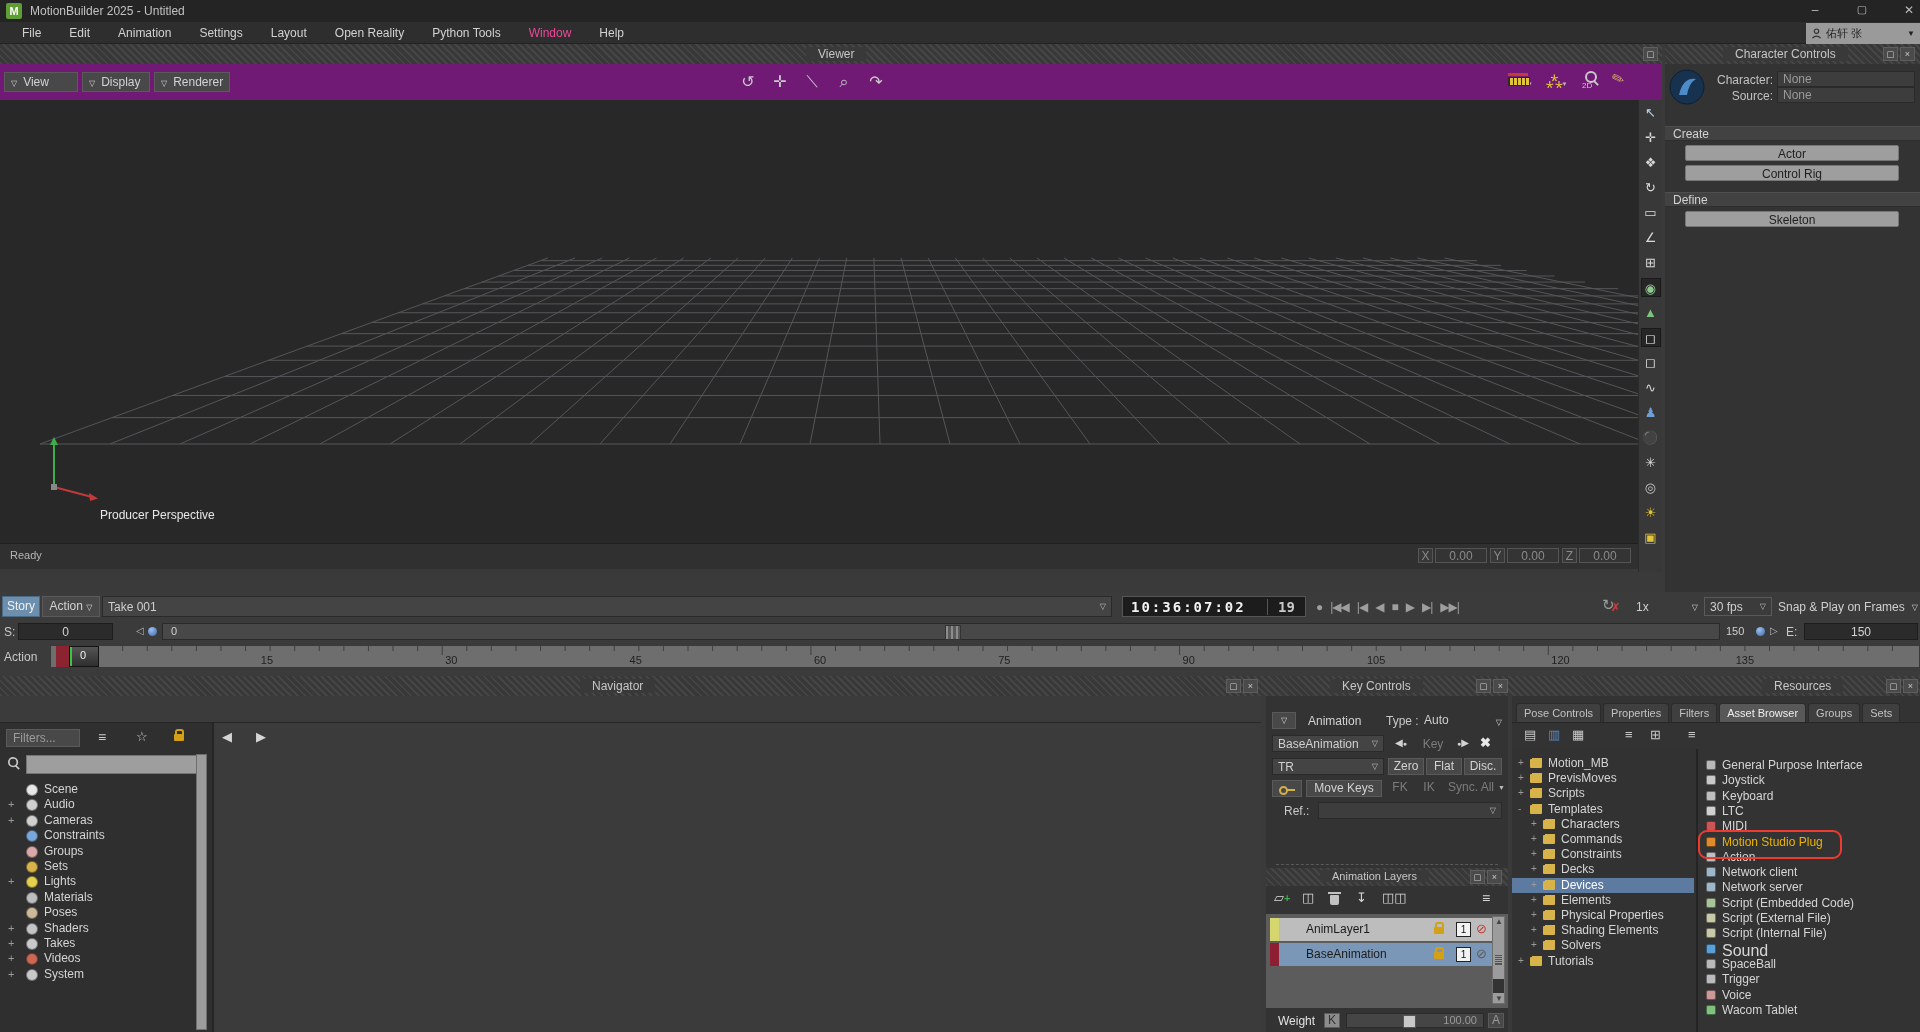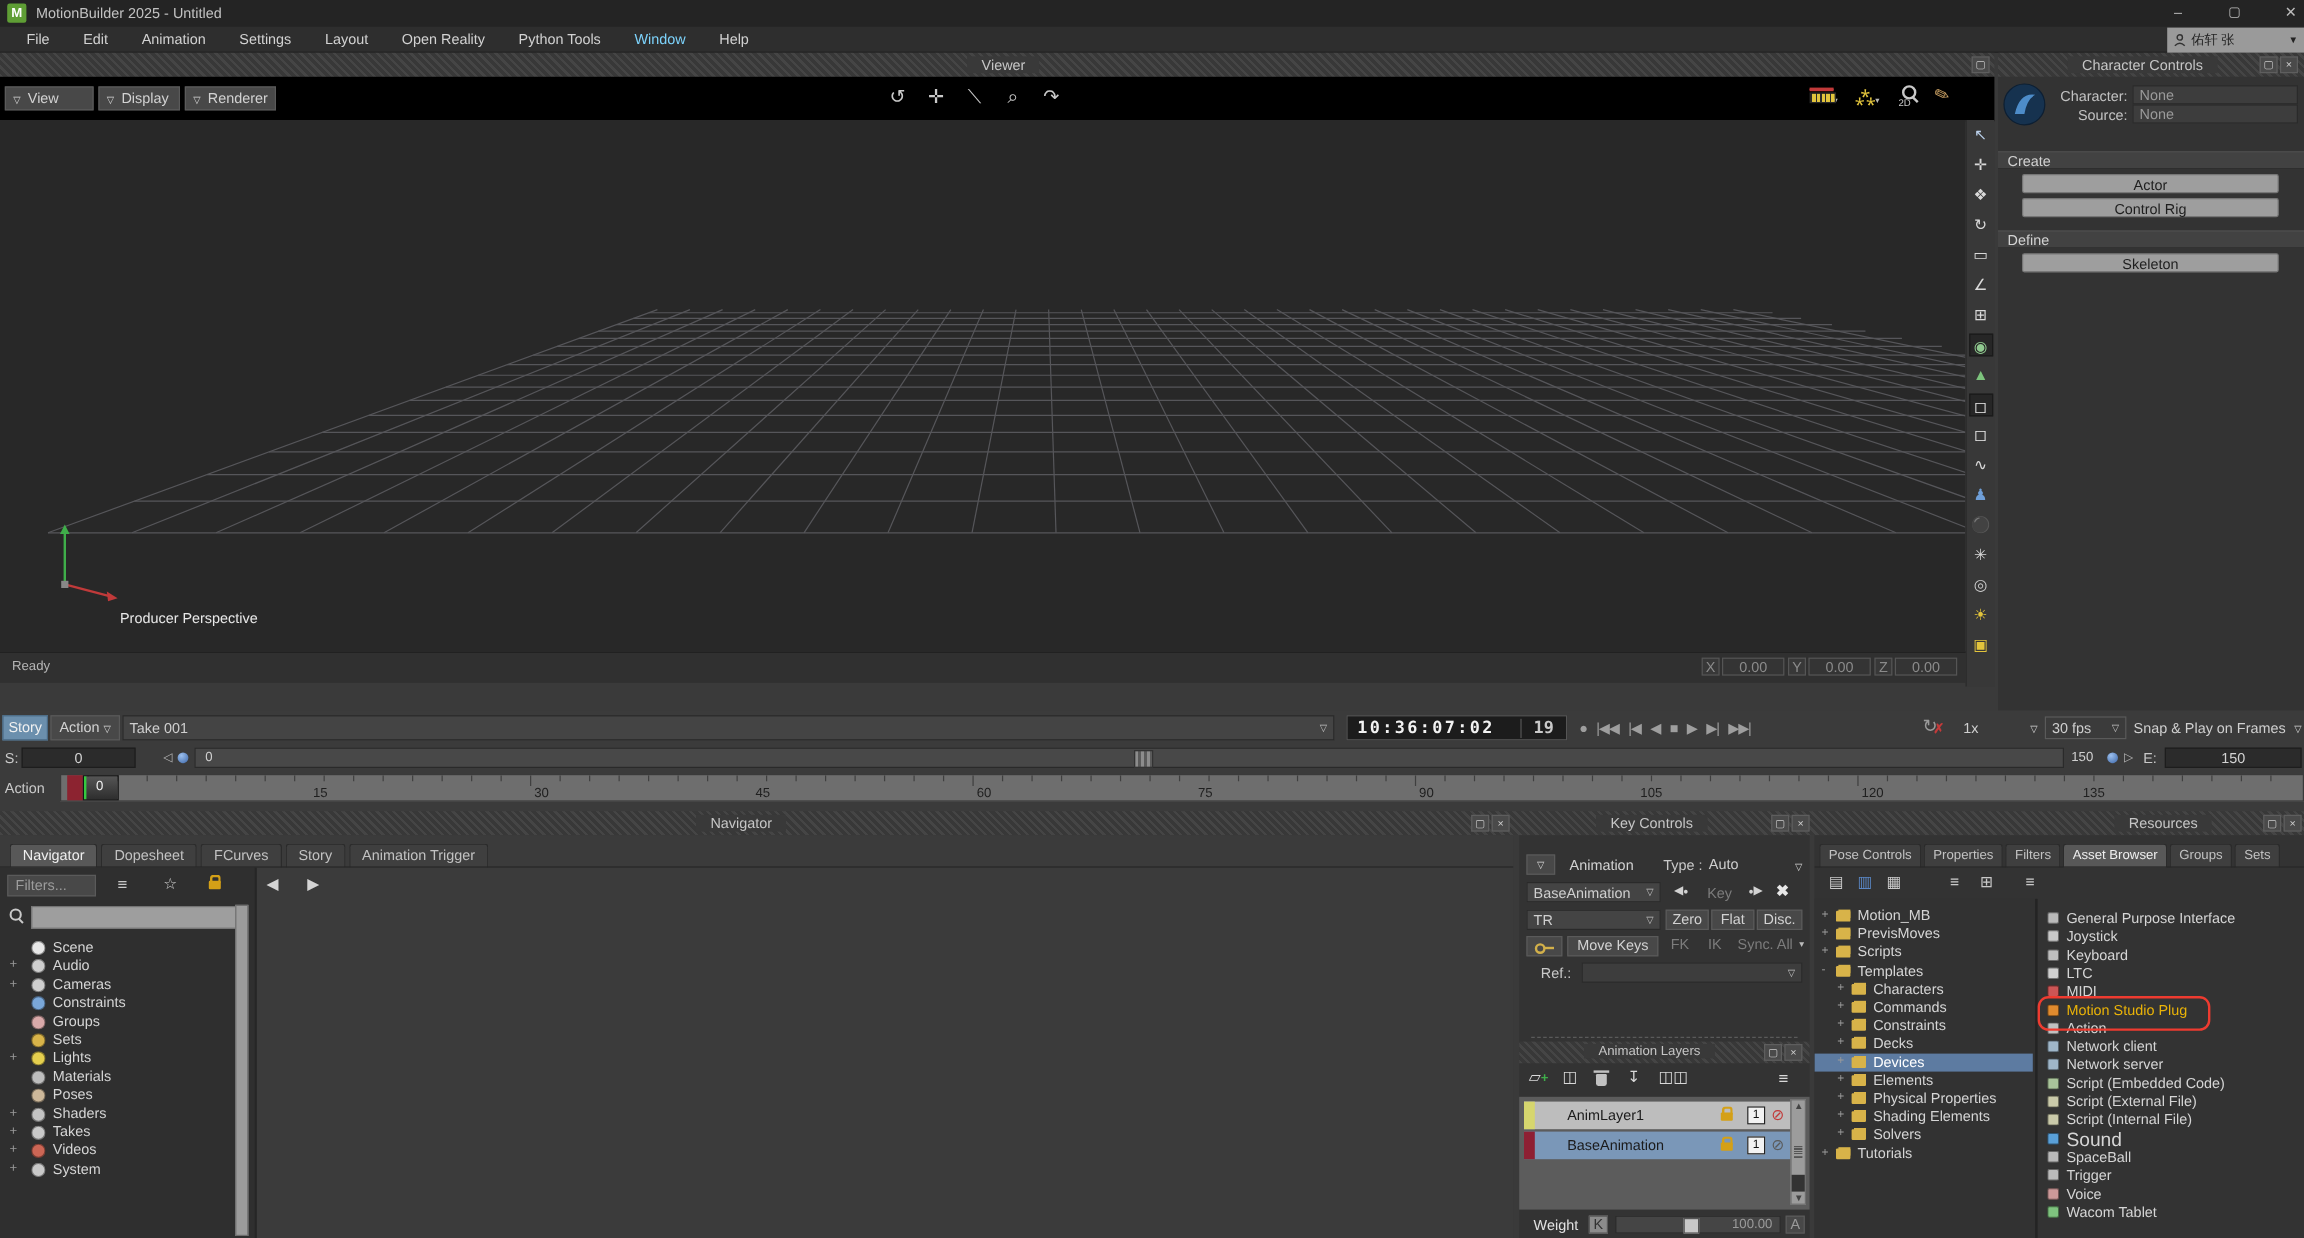--- a/index.html
+++ b/index.html
@@ -55,38 +55,38 @@
   </div>
 
   <div class="abs" style="left:0;top:22px;width:1920px;height:22px;background:#2e2e2e;border-bottom:1px solid #222;display:flex;align-items:center;padding-left:8px;box-sizing:border-box" id="menubar">
       <span style="padding: 0px 14px; font-size: 12px; color: rgb(210, 210, 210);">File</span>
       <span style="padding: 0px 14px; font-size: 12px; color: rgb(210, 210, 210);">Edit</span>
       <span style="padding: 0px 14px; font-size: 12px; color: rgb(210, 210, 210);">Animation</span>
       <span style="padding: 0px 14px; font-size: 12px; color: rgb(210, 210, 210);">Settings</span>
       <span style="padding: 0px 14px; font-size: 12px; color: rgb(210, 210, 210);">Layout</span>
       <span style="padding: 0px 14px; font-size: 12px; color: rgb(210, 210, 210);">Open Reality</span>
       <span style="padding: 0px 14px; font-size: 12px; color: rgb(210, 210, 210);">Python Tools</span>
-      <span style="padding: 0px 14px; font-size: 12px; color: #7dd3fc;">Window</span>
+      <span style="padding: 0px 14px; font-size: 12px; color: #ec4899;">Window</span>
       <span style="padding: 0px 14px; font-size: 12px; color: rgb(210, 210, 210);">Help</span>
     </div>
   <div class="abs" style="left:1806px;top:23px;width:114px;height:21px;background:#9a9a9a;display:flex;align-items:center;padding:0 5px;box-sizing:border-box;color:#222">
     <svg width="11" height="11" viewBox="0 0 12 12" style="margin-right:4px">
         <circle cx="6" cy="3.5" r="2.4" fill="none" stroke="#333" stroke-width="1.3"></circle>
         <path d="M1.5 11 Q6 6.5 10.5 11" fill="none" stroke="#333" stroke-width="1.3"></path>
       </svg>
     <span style="font-size:11px">佑轩 张</span>
     <span style="margin-left:auto;font-size:8px">▼</span>
   </div>
 
   <div class="abs hatch" style="left:0;top:44px;width:1662px;height:20px">
     <span class="hatch-ttl" style="left:806px">Viewer</span>
     <span class="wbtn" style="left:1643px">▢</span>
   </div>
 
-  <div class="abs" style="left:0;top:64px;width:1662px;height:36px;background:#000000;border-bottom:1px solid #222">
+  <div class="abs" style="left:0;top:64px;width:1662px;height:36px;background:#701a75;border-bottom:1px solid #222">
     <div class="btn" style="left:4px;top:8px;width:74px;height:20px;line-height:18px;text-align:left;padding-left:6px"><span style="font-size:8px;margin-right:6px">▽</span><span>View</span></div>
     <div class="btn" style="left:82px;top:8px;width:68px;height:20px;line-height:18px;text-align:left;padding-left:6px"><span style="font-size:8px;margin-right:6px">▽</span><span>Display</span></div>
     <div class="btn" style="left:154px;top:8px;width:76px;height:20px;line-height:18px;text-align:left;padding-left:6px"><span style="font-size:8px;margin-right:6px">▽</span><span>Renderer</span></div>
     <div class="abs" id="centerTools" style="left:736px;top:6px;display:flex;gap:8px">
         <span style="width: 24px; height: 24px; text-align: center; line-height: 24px; color: rgb(201, 201, 201); font-size: 16px;">↺</span>
         <span style="width: 24px; height: 24px; text-align: center; line-height: 24px; color: rgb(201, 201, 201); font-size: 16px;">✛</span>
         <span style="width: 24px; height: 24px; text-align: center; line-height: 24px; color: rgb(201, 201, 201); font-size: 16px;">⟍</span>
         <span style="width: 24px; height: 24px; text-align: center; line-height: 24px; color: rgb(201, 201, 201); font-size: 16px;">⌕</span>
         <span style="width: 24px; height: 24px; text-align: center; line-height: 24px; color: rgb(201, 201, 201); font-size: 16px;">↷</span>
       </div>
@@ -370,21 +370,20 @@
     <span class="wbtn" style="left:1243px">×</span>
     <span class="hatch-ttl" style="left:1330px">Key Controls</span>
     <span class="wbtn" style="left:1476px">▢</span>
     <span class="wbtn" style="left:1493px">×</span>
     <span class="hatch-ttl" style="left:1762px">Resources</span>
     <span class="wbtn" style="left:1886px">▢</span>
     <span class="wbtn" style="left:1903px">×</span>
   </div>
 
   <div class="abs" style="left:0;top:696px;width:1261px;height:336px;background:#3b3b3b">
-    <div id="navTabs" style="position:absolute;left:8px;top:7px"><span class="tab act">Navigator</span><span class="tab">Dopesheet</span><span class="tab">FCurves</span><span class="tab">Story</span><span class="tab">Animation Trigger</span></div>
     <div style="position:absolute;left:0;top:26px;width:1261px;height:1px;background:#262626"></div>
     <div style="position:absolute;left:0;top:27px;width:212px;height:309px;background:#2f2f2f"></div>
     <div style="position:absolute;left:212px;top:27px;width:2px;height:309px;background:#262626"></div>
     <div class="btn" style="left:6px;top:33px;width:74px;height:18px;line-height:17px;color:#9c9c9c;text-align:left;padding-left:6px">Filters...</div>
     <span style="position:absolute;left:98px;top:33px;color:#c9c9c9;font-size:14px">≡</span>
     <span style="position:absolute;left:136px;top:33px;color:#c9c9c9;font-size:13px">☆</span>
     <span class="lock" style="position:absolute;left:174px;top:38px"></span>
     <span style="position:absolute;left:222px;top:33px;color:#d5d5d5;font-size:13px">◀</span>
     <span style="position:absolute;left:256px;top:33px;color:#d5d5d5;font-size:13px">▶</span>
     <span class="mag" style="position:absolute;left:6px;top:60px;transform:scale(.85)"></span>

